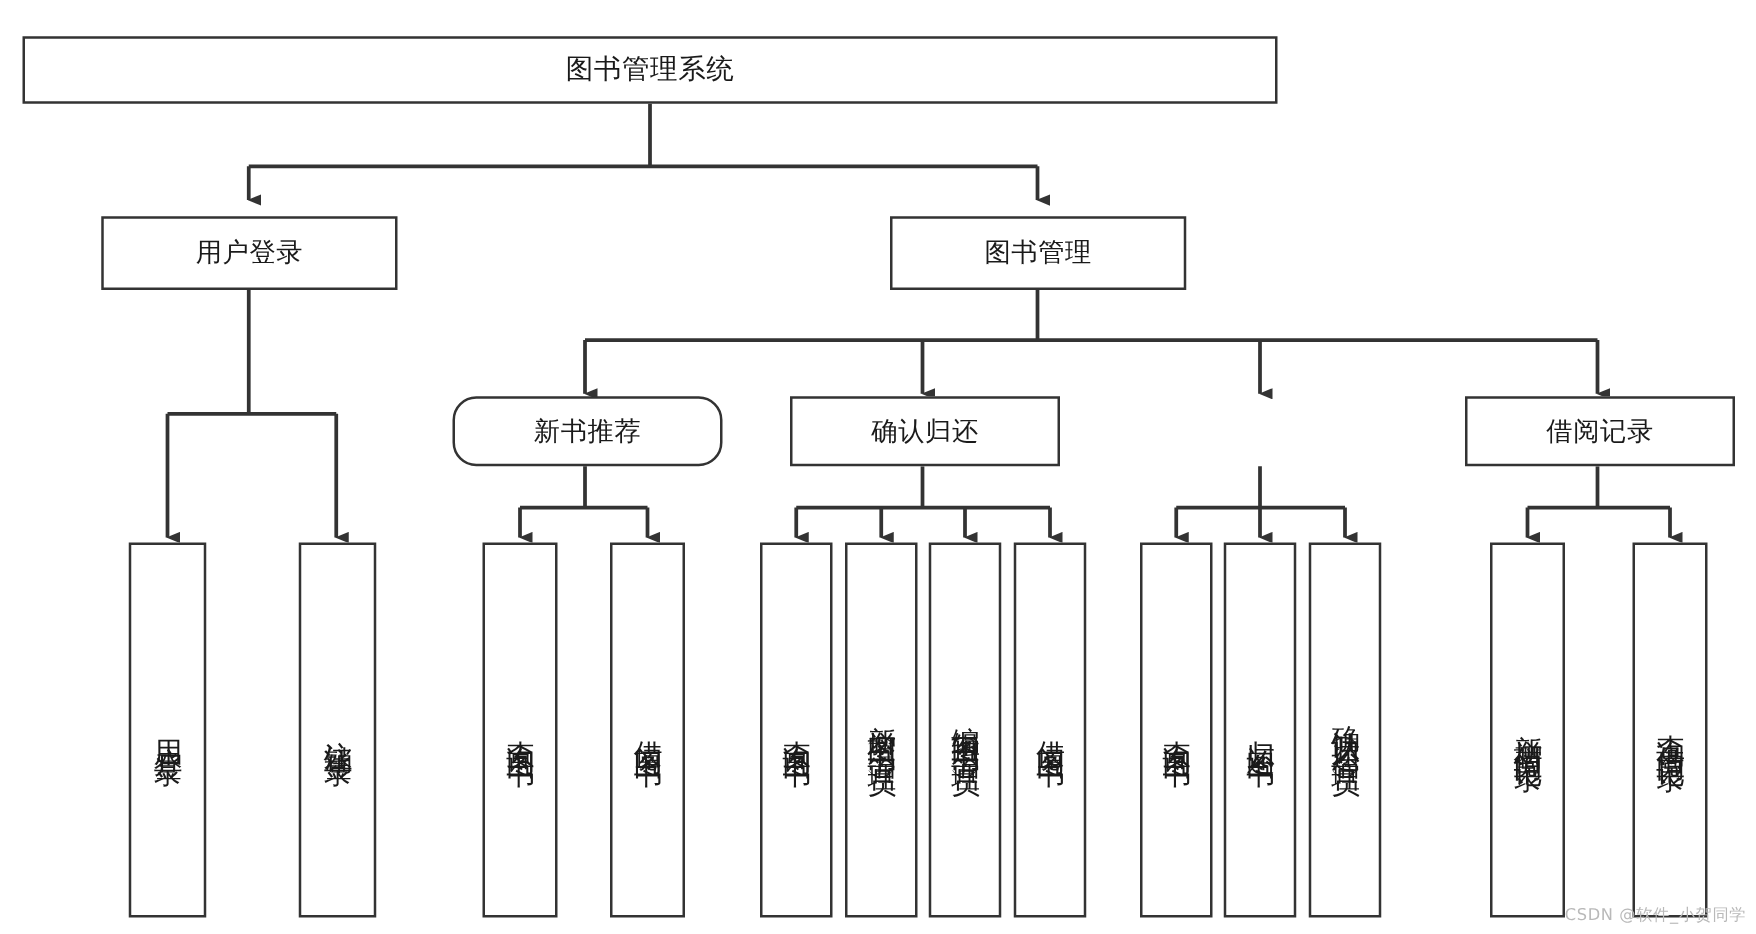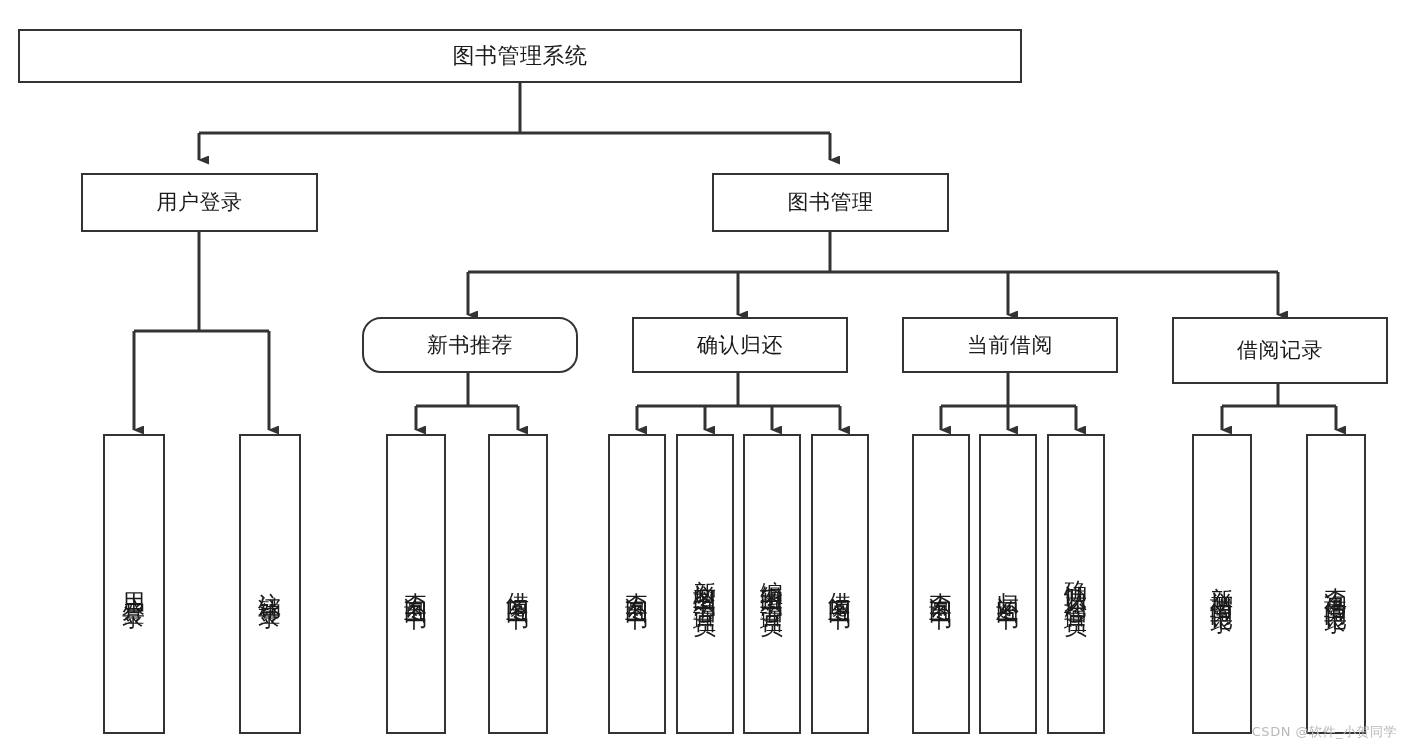--- a/index.html
+++ b/index.html
@@ -141,24 +141,21 @@
   <div class="node horizontal" style="left:712px; top:173px; width:237px; height:59px;">
     <span class="node-label">图书管理</span>
   </div>
 
   <div class="node horizontal" style="left:362px; top:317px; width:216px; height:56px;border-radius:19px;">
     <span class="node-label">新书推荐</span>
   </div>
   <div class="node horizontal" style="left:632px; top:317px; width:216px; height:56px;">
     <span class="node-label">确认归还</span>
   </div>
-  <div class="node horizontal" style="left:902px; top:317px; width:216px; height:56px;">
-    <span class="node-label">当前借阅</span>
-  </div>
-  <div class="node horizontal" style="left:1172px; top:317px; width:216px; height:67px;">
+  <div class="node horizontal" style="left:1172px; top:317px; width:216px; height:56px;">
     <span class="node-label">借阅记录</span>
   </div>
 
   <div class="node vertical" style="left:103px; top:434px; width:62px; height:300px;">
     <span class="node-label">用户登录</span>
   </div>
   <div class="node vertical" style="left:239px; top:434px; width:62px; height:300px;">
     <span class="node-label">注销登录</span>
   </div>
 

